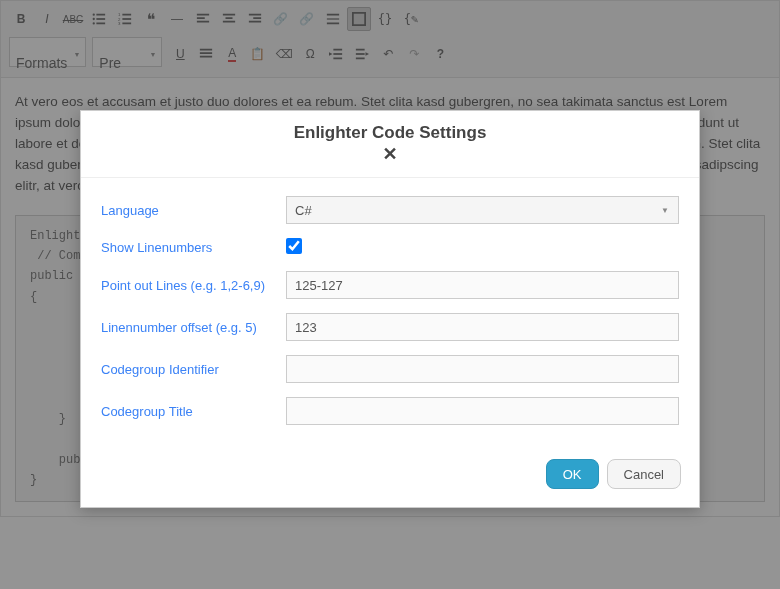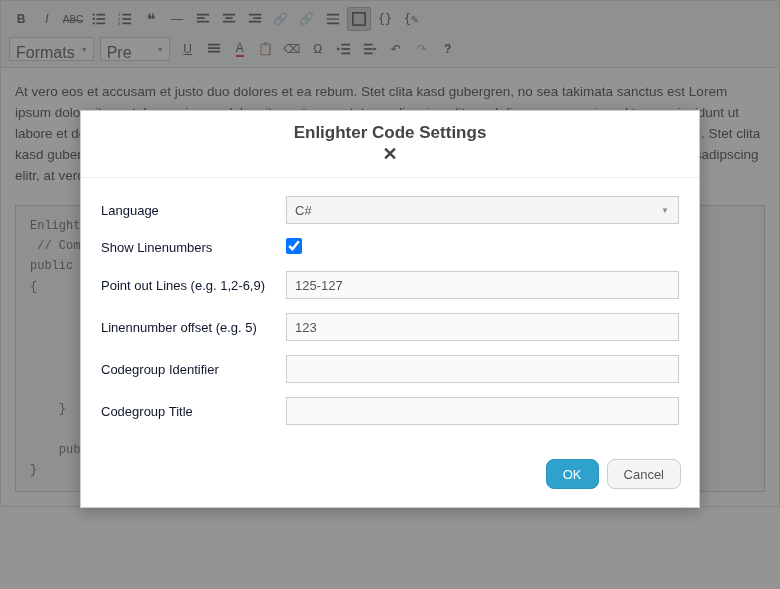--- a/index.html
+++ b/index.html
@@ -4,35 +4,35 @@
 <style>
 * { box-sizing: border-box; margin: 0; padding: 0; }
 body { font-family: -apple-system, BlinkMacSystemFont, "Segoe UI", Arial, sans-serif; font-size: 13px; background: #fff; width: 780px; height: 589px; overflow: hidden; position: relative; }
 
 .editor-wrap { background: #fff; border: 1px solid #ddd; margin: 0; padding: 0; }
 .toolbar { background: #f5f5f5; border-bottom: 1px solid #ddd; padding: 4px 8px; display: flex; flex-wrap: wrap; gap: 2px; align-items: center; }
 .toolbar-row { display: flex; gap: 2px; align-items: center; padding: 2px 0; width: 100%; }
 .tbtn { width: 24px; height: 24px; display: inline-flex; align-items: center; justify-content: center; color: #555; font-size: 12px; cursor: pointer; border-radius: 2px; }
 .tbtn.active { background: #d0d0d0; border: 1px solid #aaa; }
 .tbtn svg { width: 14px; height: 14px; fill: #555; }
-.tsel { height: 24px; font-size: 16px; padding: 6px 18px 2px 6px; border: 1px solid #ccc; background: #fff; color: #555; appearance: none; position: relative; cursor: pointer; }
+.tsel { height: 30px; font-size: 14px; padding: 16px 18px 2px 6px; border: 1px solid #ccc; background: #fff; color: #555; appearance: none; position: relative; cursor: pointer; }
 .tsel-wrap { position: relative; display: inline-block; margin-right: 4px; }
 .tsel-wrap::after { content: "▼"; font-size: 7px; color: #888; position: absolute; right: 6px; top: 50%; transform: translateY(-50%); pointer-events: none; }
 
 .content { padding: 14px; color: #444; font-size: 13.5px; line-height: 1.55; }
 .codeblock { margin-top: 18px; border: 1px solid #ccc; background: #f7f7f7; font-family: "Courier New", monospace; font-size: 12px; color: #666; padding: 10px 14px; white-space: pre; line-height: 1.7; }
 
 .overlay { position: absolute; inset: 0; background: rgba(60,60,60,0.55); display: flex; align-items: flex-start; justify-content: center; padding-top: 110px; }
 .dialog { width: 620px; background: #fff; border: 1px solid #ccc; box-shadow: 0 3px 14px rgba(0,0,0,.25); }
 .dialog-header { display: flex; align-items: center; justify-content: space-between; padding: 12px 16px; border-bottom: 1px solid #eee; flex-direction: column; }
 .dialog-title { font-size: 17px; font-weight: 600; color: #444; }
 .dialog-close { font-size: 18px; color: #444; cursor: pointer; padding: 0 4px; font-weight: bold; }
 .dialog-body { padding: 18px 20px 8px; }
 .form-row { display: flex; align-items: center; margin-bottom: 14px; }
-.form-label { width: 185px; color: #0f172a; font-size: 13px; }
+.form-label { width: 185px; color: #3b82f6; font-size: 13px; }
 .form-control { flex: 1; }
 .form-control select, .form-control input[type="text"] { width: 100%; height: 28px; border: 1px solid #ccc; padding: 4px 8px; font-size: 13px; color: #555; background: #fafafa; }
 .form-control select { appearance: none; background: #f5f5f5; }
 .sel-wrap { position: relative; }
 .sel-wrap::after { content: "▼"; font-size: 8px; color: #888; position: absolute; right: 10px; top: 50%; transform: translateY(-50%); pointer-events: none; }
 .form-control input[type="checkbox"] { width: 16px; height: 16px; }
 .dialog-footer { display: flex; justify-content: flex-end; gap: 8px; padding: 12px 18px 18px; }
 .btn { height: 30px; padding: 0 16px; border: 1px solid #ccc; background: #f5f5f5; color: #555; font-size: 13px; cursor: pointer; border-radius: 8px; }
 .btn.primary { background: #2ea2cc; border-color: #2a93b9; color: #fff; }
 </style>

